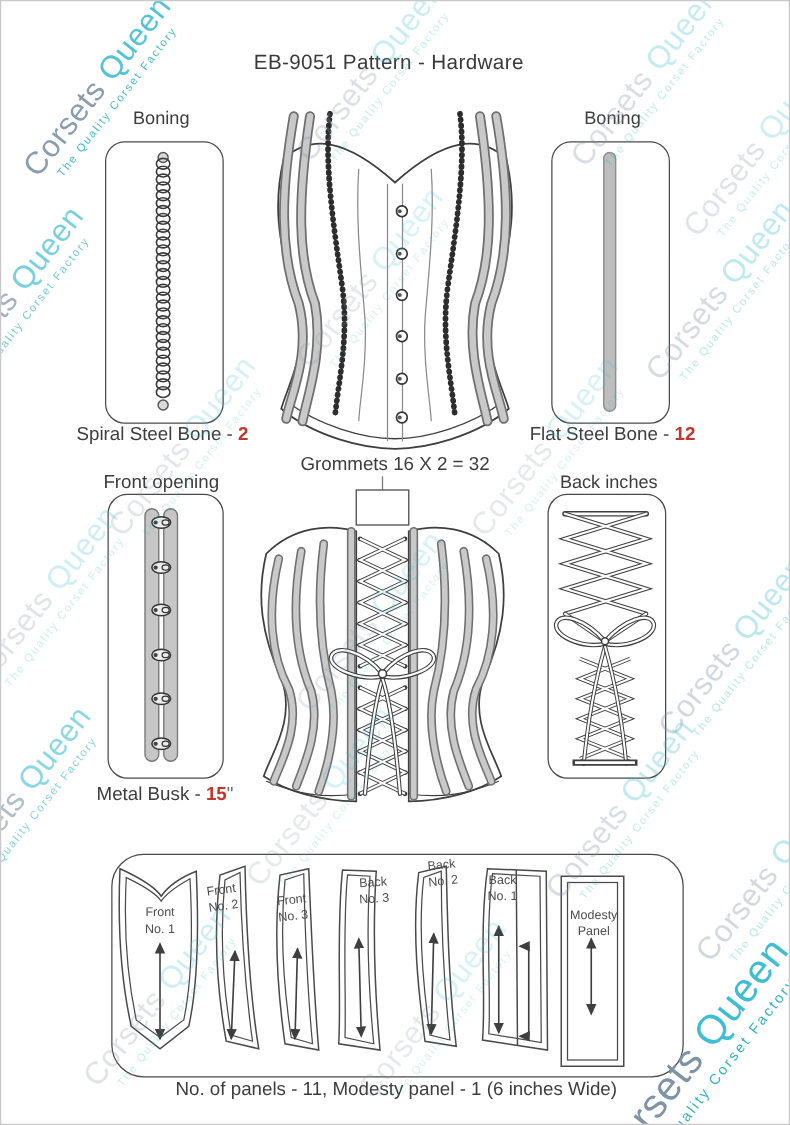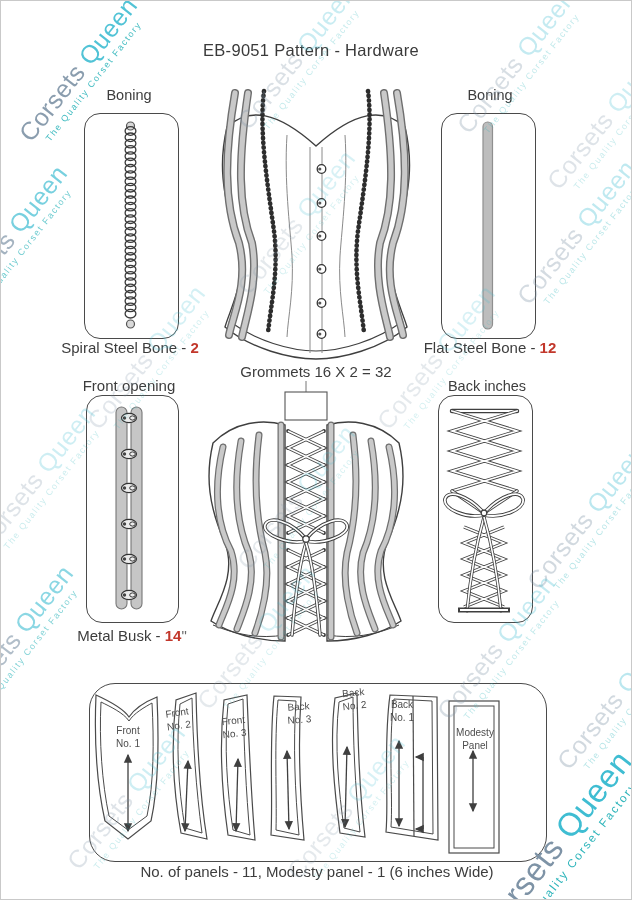--- a/index.html
+++ b/index.html
@@ -139,21 +139,21 @@
         <circle cx="38.5" cy="129" r="1.7" fill="#444"></circle>
         <ellipse cx="43" cy="164" rx="7.5" ry="4.6" fill="#ececec" stroke="#333" stroke-width="1.2"></ellipse>
         <ellipse cx="46.5" cy="164" rx="2.8" ry="2.1" fill="none" stroke="#333" stroke-width="1"></ellipse>
         <circle cx="38.5" cy="164" r="1.7" fill="#444"></circle>
         <ellipse cx="43" cy="200" rx="7.5" ry="4.6" fill="#ececec" stroke="#333" stroke-width="1.2"></ellipse>
         <ellipse cx="46.5" cy="200" rx="2.8" ry="2.1" fill="none" stroke="#333" stroke-width="1"></ellipse>
         <circle cx="38.5" cy="200" r="1.7" fill="#444"></circle>
       </g>
   </svg>
   <div class="cap" style="left:40px;top:626px;width:182px">
-    <span>Metal Busk - </span><span class="red">14</span><span style="color:#6b6b6b">"</span>
+    <span>Metal Busk - </span><span class="red">15</span><span style="color:#6b6b6b">"</span>
   </div>
 
   <svg class="fig" id="bc" style="left:200px;top:378px" width="210" height="278" viewBox="0 0 210 278">
     <line x1="105" y1="2" x2="105" y2="13" stroke="#777" stroke-width="1"></line>
     <rect x="84" y="13" width="42" height="28" fill="#ffffff" stroke="#555" stroke-width="1.1"></rect>
     <path d="M12,64 C34,42 62,40 84,46 L84,262 C56,262 28,254 10,242 C16,224 36,196 24,164 C8,128 4,98 12,64 Z" fill="#ffffff" stroke="#3f3f3f" stroke-width="1.4"></path>
     <path d="M198,64 C176,42 148,40 126,46 L126,262 C154,262 182,254 200,242 C194,224 174,196 186,164 C202,128 206,98 198,64 Z" fill="#ffffff" stroke="#3f3f3f" stroke-width="1.4"></path>
     <path d="M12,246 C36,256 58,260 84,256" fill="none" stroke="#3f3f3f" stroke-width="1"></path>
     <path d="M198,246 C174,256 152,260 126,256" fill="none" stroke="#3f3f3f" stroke-width="1"></path>
     <g id="back-bands">

